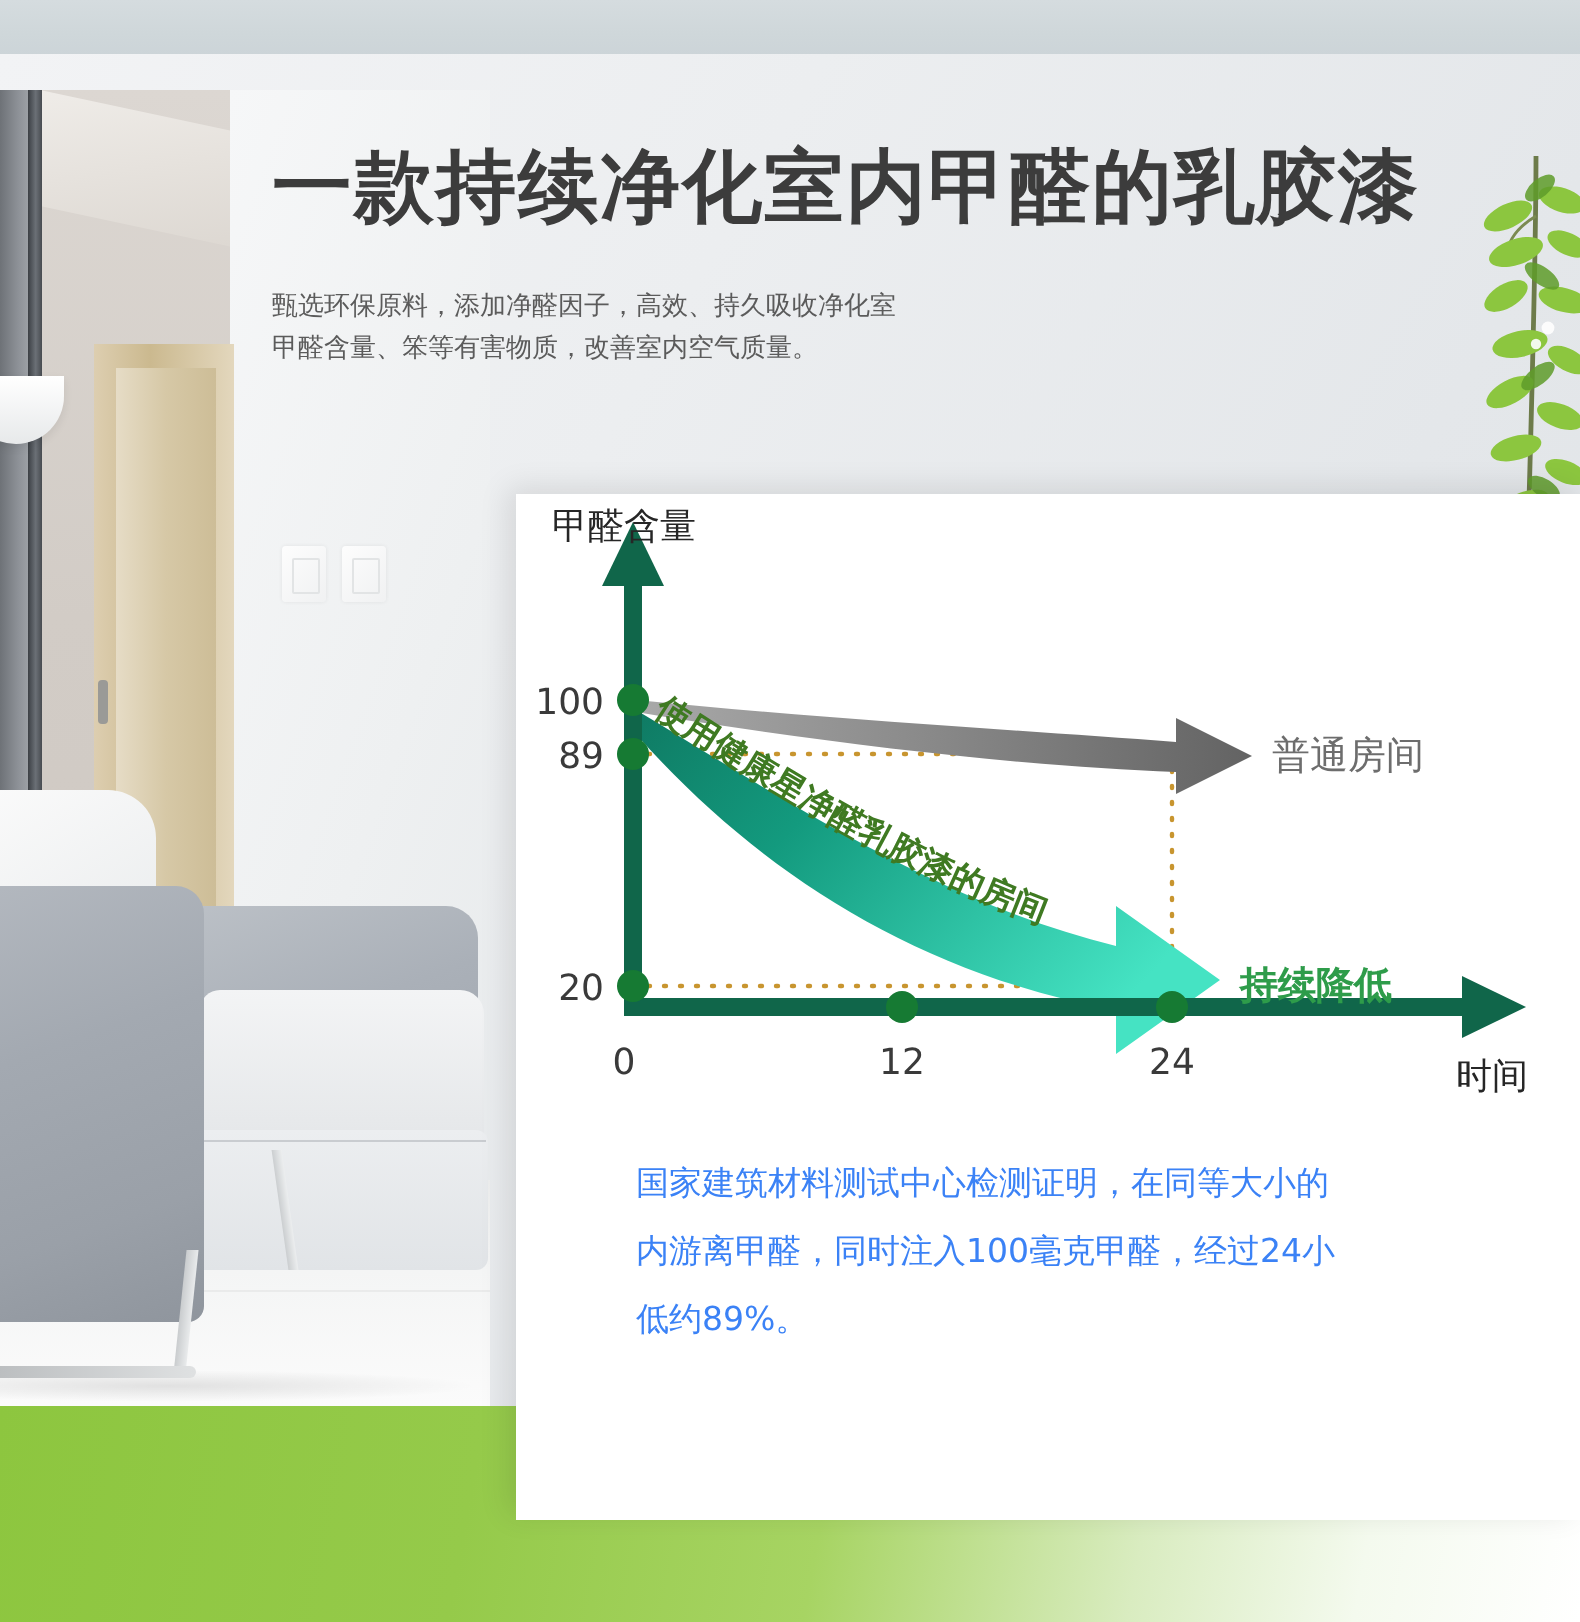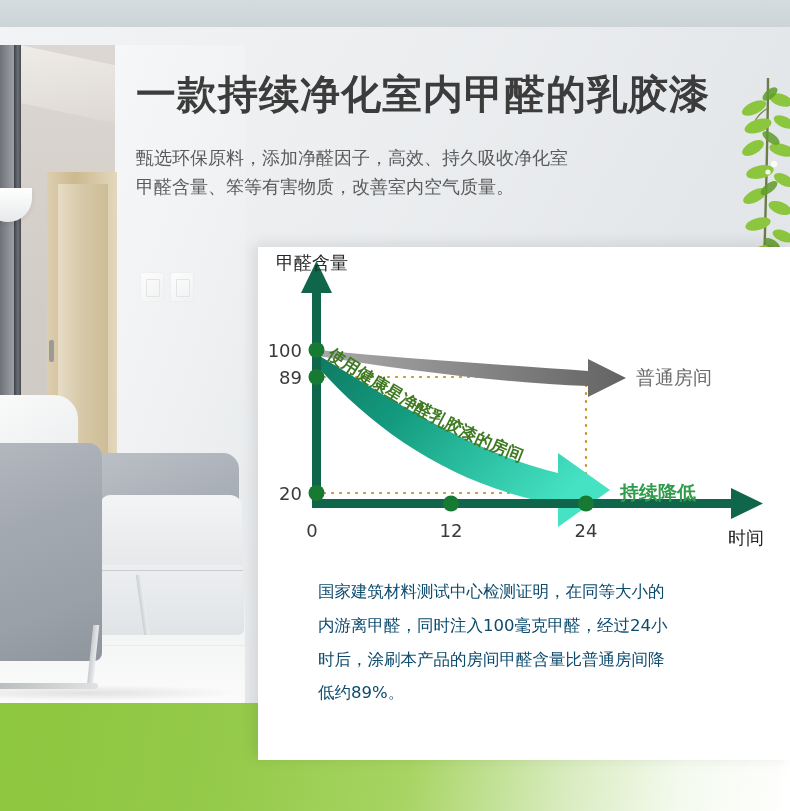--- a/index.html
+++ b/index.html
@@ -66,30 +66,30 @@
     background:radial-gradient(ellipse at 40% 50%, rgba(0,0,0,.10), rgba(0,0,0,0) 70%);}
 
   
   .plant{position:absolute;left:738px;top:68px;width:58px;height:210px;}
 
   
   .headline{position:absolute;left:136px;top:70px;width:620px;
     font-size:40px;font-weight:bold;color:#3c3c3c;letter-spacing:1px;line-height:1.22;
     font-family:"DejaVu Sans","Liberation Sans",sans-serif;}
   .subline{position:absolute;left:136px;top:143px;width:580px;
-    font-size:18px;color:#5b5b5b;line-height:1.62;
+    font-size:13px;color:#5b5b5b;line-height:1.62;
     font-family:"DejaVu Sans","Liberation Sans",sans-serif;}
 
   
   .card{position:absolute;left:258px;top:247px;width:532px;height:513px;background:#ffffff;
     box-shadow:-4px -3px 14px rgba(0,0,0,.10);}
 
   .chart{position:absolute;left:0;top:0;width:532px;height:305px;}
   .chart-cap{position:absolute;left:60px;top:328px;width:450px;
-    font-size:16.5px;line-height:2.05;color:#0c4a6e;
+    font-size:16.5px;line-height:2.05;color:#3b82f6;
     font-family:"DejaVu Sans","Liberation Sans",sans-serif;}
 
   svg{display:block;}
   .axlabel{font-family:"DejaVu Sans","Liberation Sans",sans-serif;}
 </style>
 </head>
 <body>
 
 <div id="stage">
 
@@ -237,18 +237,17 @@
         <text class="axlabel" x="328" y="290" font-size="18" fill="#3a3a3a" text-anchor="middle">24</text>
 
         <text class="axlabel" x="378" y="137" font-size="19" fill="#6d6d6d">普通房间</text>
         <text class="axlabel" x="362" y="252" font-size="19" font-weight="bold" fill="#2e9c4a">持续降低</text>
       </svg>
     </div>
 
     <div class="chart-cap">
       <div>国家建筑材料测试中心检测证明，在同等大小的</div>
       <div>内游离甲醛，同时注入100毫克甲醛，经过24小</div>
-      <div>时后，涂刷本产品的房间甲醛含量比普通房间降</div>
       <div>低约89%。</div>
     </div>
   </div>
 
 </div>
 
 </body></html>

